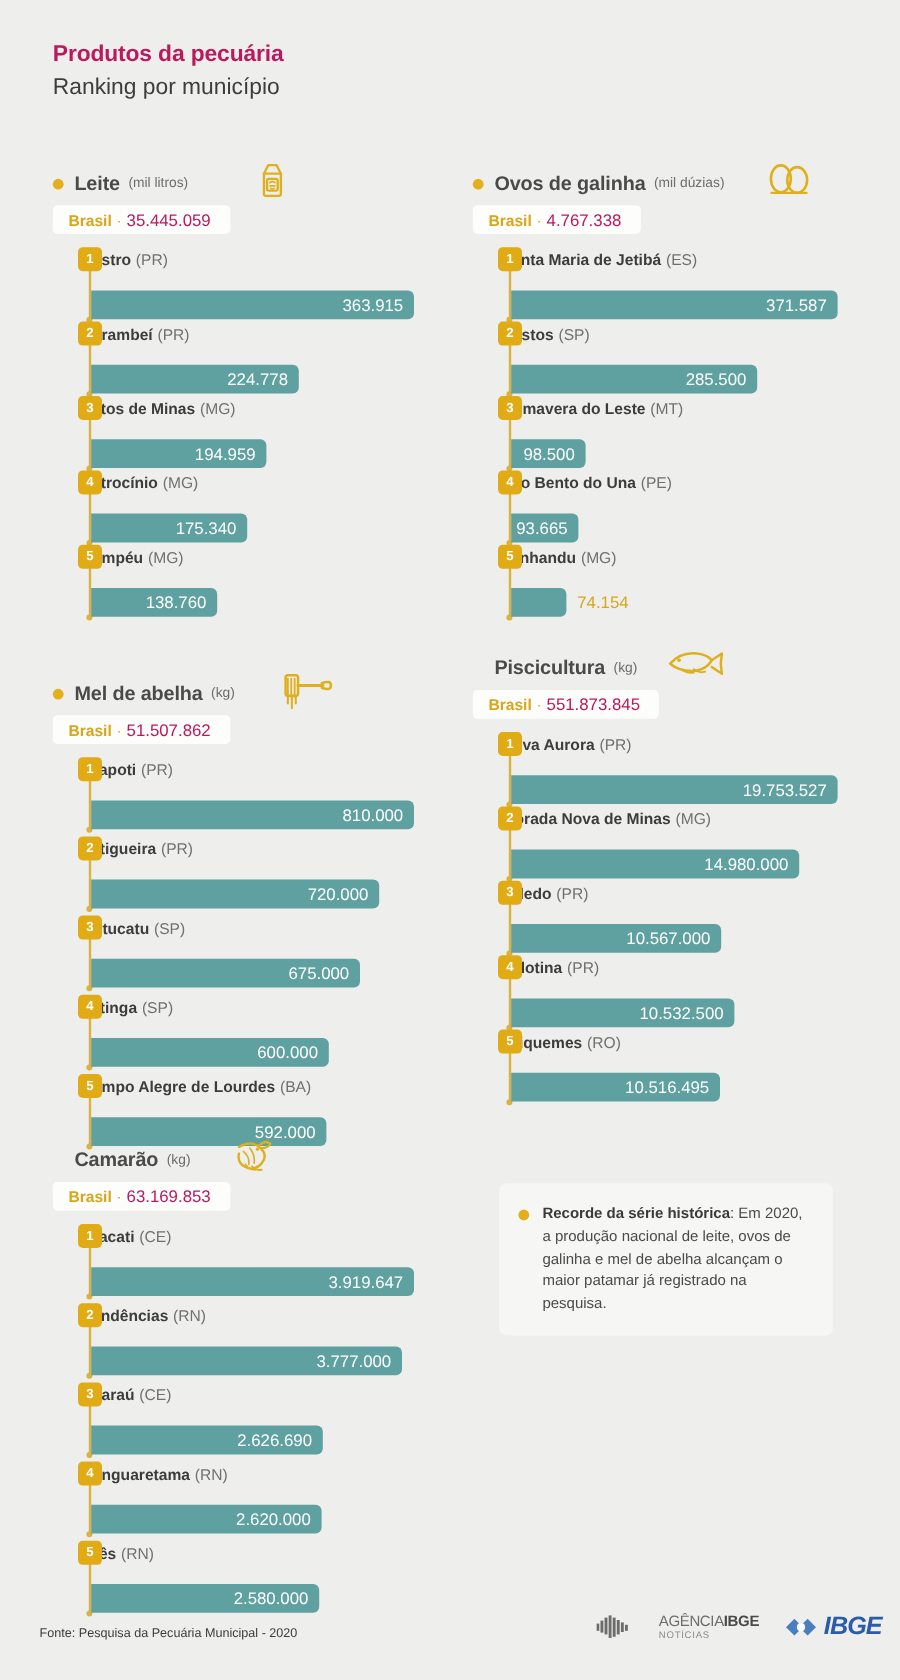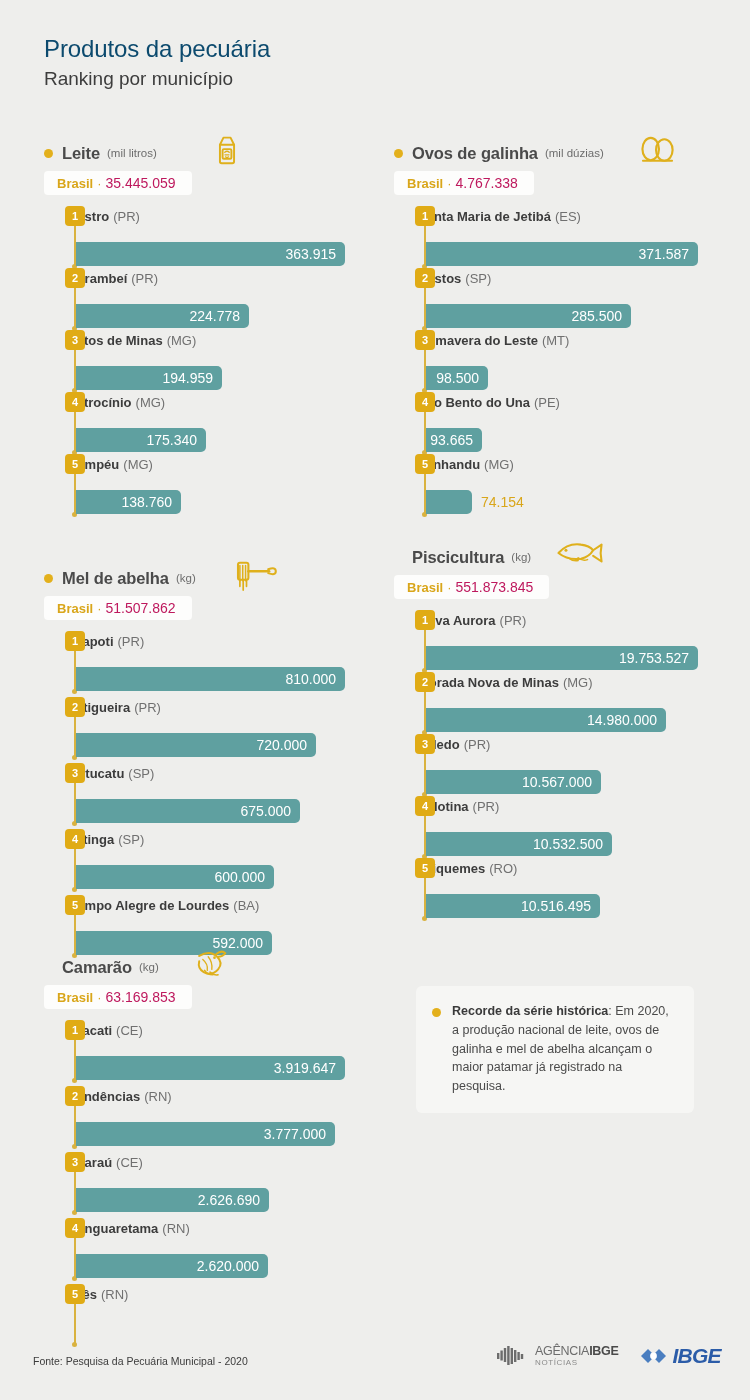--- a/index.html
+++ b/index.html
@@ -11,21 +11,21 @@
   }
   #page {
     position: relative;
     width: 750px; height: 1400px;
     background: #eeeeec;
   }
 
   
   .header { position: absolute; left: 44px; top: 34px; }
   .header h1 {
-    font-size: 24px; font-weight: normal; color: #0c4a6e;
+    font-size: 19px; font-weight: bold; color: #be185d;
     letter-spacing: -0.1px; line-height: 1.25;
   }
   .header h2 {
     font-size: 19px; font-weight: normal; color: #3d3d3d;
     line-height: 1.3; margin-top: 3px;
   }
 
   
   .section { position: absolute; width: 320px; }
   .sec-head { display: flex; align-items: center; height: 22px; position: relative; }
@@ -130,21 +130,21 @@
 
   
   .footer-source {
     position: absolute; left: 33px; top: 1355px;
     font-size: 10.5px; color: #3c3c3c;
   }
   .footer-logos {
     position: absolute; left: 497px; top: 1344px;
     display: flex; align-items: center; gap: 22px;
   }
-  .logo-agencia { display: flex; align-items: center; gap: 4px; }
+  .logo-agencia { display: flex; align-items: center; gap: 18px; }
   .logo-agencia .bars { display: block; }
   .logo-agencia .txt { line-height: 1; }
   .logo-agencia .t1 {
     font-size: 12.5px; color: #6c6c6c; letter-spacing: -0.3px;
   }
   .logo-agencia .t1 b { color: #4a4a4a; }
   .logo-agencia .t2 {
     font-size: 8px; color: #8b8b8b; letter-spacing: 0.6px; margin-top: 1px;
   }
   .logo-ibge { display: flex; align-items: center; gap: 2px; }
@@ -593,20 +593,25 @@
             </div>
           </div>
           <div class="row" style="height: 66px;">
             <span class="badge">5</span>
             <div class="row-head">
               <span class="muni">Arês</span>
               <span class="uf">(RN)</span>
             </div>
             <span class="stem"></span>
             <span class="stem-dot"></span>
+            <div class="bar-wrap" style="width:190px">
+              <div class="bar" style="width:190px">
+                <span class="bar-value">2.580.000</span>
+              </div>
+            </div>
           </div>
         </div></div>
     </div>
 
   <div class="note" style="left:416px; top:986px; width:278px;">
     <div class="note-inner">
       <span class="note-bullet"></span>
       <div class="note-text">
         <span class="note-strong">Recorde da série histórica</span><span>: Em 2020, a produção nacional de leite, ovos de galinha e mel de abelha alcançam o maior patamar já registrado na pesquisa.</span>
       </div>

